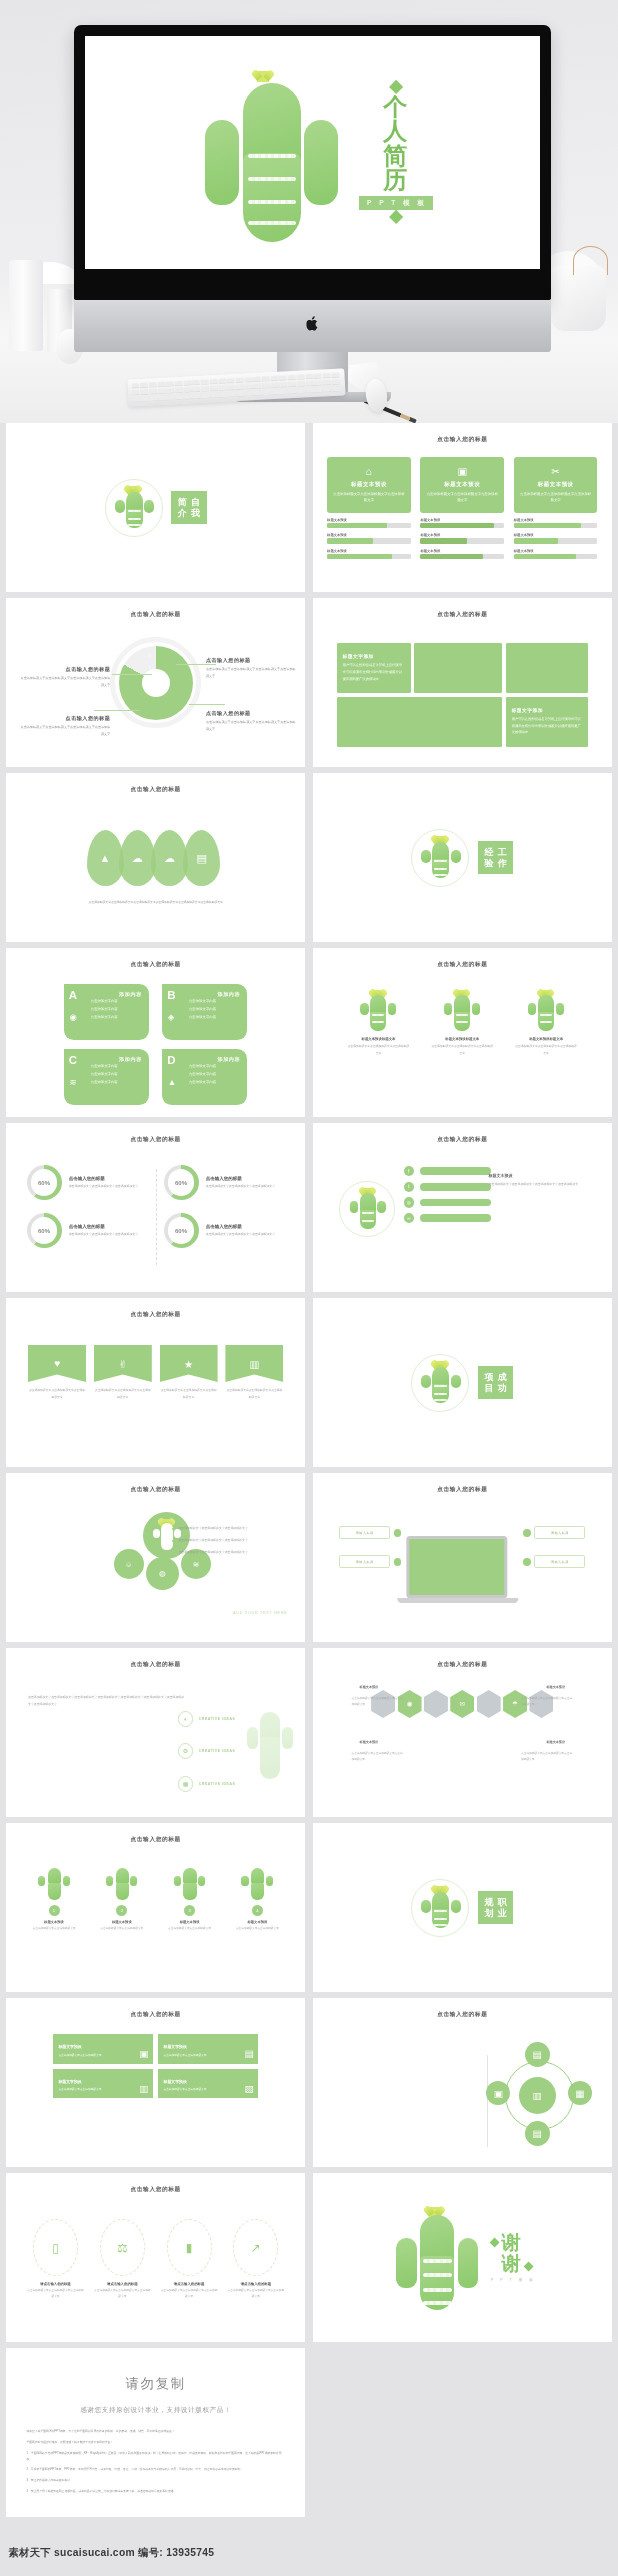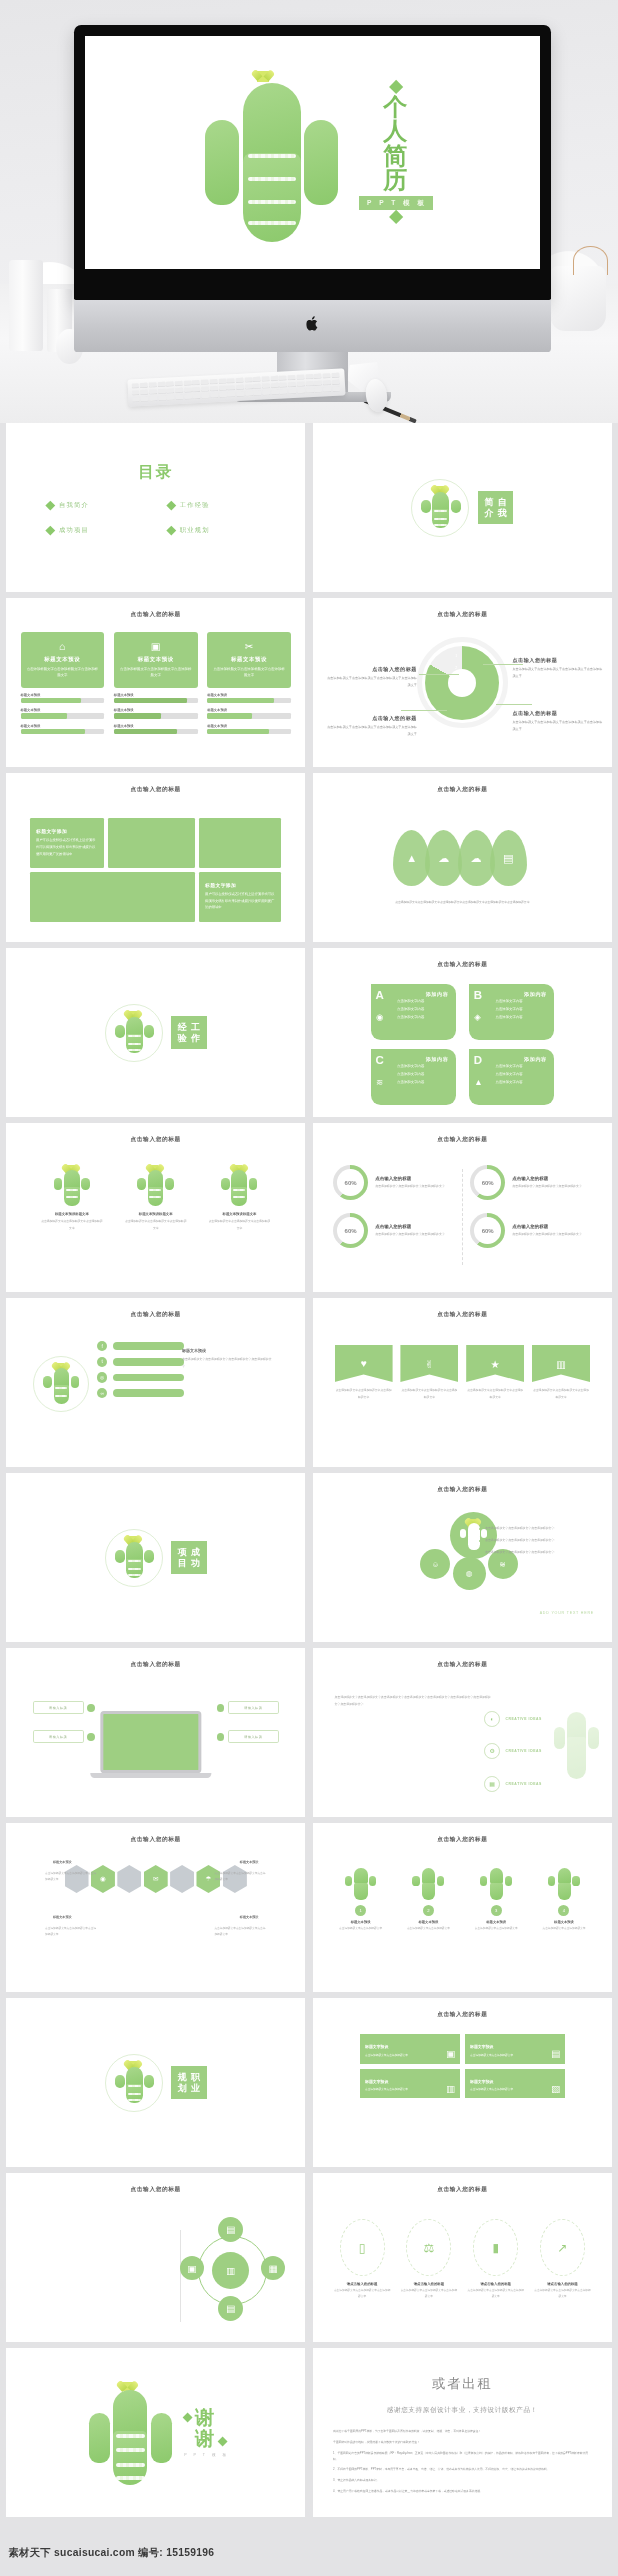--- a/index.html
+++ b/index.html
@@ -378,41 +378,20 @@
         <i style="left: 178px; top: 18px;"></i>
         <i style="left: 186px; top: 18px;"></i>
         <i style="left: 195px; top: 18px;"></i>
         <i style="left: 204px; top: 18px;"></i>
       </div>
     <div class="mouse"></div>
   </div>
 
   <div class="grid">
 
-    <div class="slide">
-      <div class="toc-h">目录</div>
-      <div class="toc-grid">
-        <div class="toc-i">
-            <span class="dm"></span>
-            <span>自我简介</span>
-          </div>
-        <div class="toc-i">
-            <span class="dm"></span>
-            <span>工作经验</span>
-          </div>
-        <div class="toc-i">
-            <span class="dm"></span>
-            <span>成功项目</span>
-          </div>
-        <div class="toc-i">
-            <span class="dm"></span>
-            <span>职业规划</span>
-          </div>
-      </div>
-    </div>
 
     <div class="slide">
       <div class="div-wrap">
         <div class="div-circle">
           <div class="cactus" style="width:45px;height:45px;">
             <div class="heart" style="left:18px;top:1.2px;width:7.8px;height:7.2px;"></div>
             <div class="body" style="left:14.5px;top:6.6px;width:17px;height:22px;border-radius:8.5px 8.5px 3.6px 3.6px;"></div>
             <div class="body" style="left:3.6px;top:15px;width:9.7px;height:13.3px;border-radius:4.8px;"></div>
             <div class="body" style="left:33px;top:15px;width:9.7px;height:13.3px;border-radius:4.8px;"></div>
             <div class="body" style="left:14.5px;top:24px;width:17px;height:19.3px;border-radius:2.4px 2.4px 7.8px 7.8px;"></div>
@@ -1038,29 +1017,29 @@
                 <span class="cv-diamond" style="width:7.2px;height:7.2px;margin-bottom:3.6px;"></span>
               </div>
             </div>
           </div>
           <div class="thx-ppt">P P T 模 板</div>
         </div>
       </div>
     </div>
 
     <div class="slide">
-      <div class="cr-h">或者出租</div>
+      <div class="cr-h">请勿复制</div>
       <div class="cr-s">感谢您支持原创设计事业，支持设计版权产品！</div>
       <div class="cr-b">
         <p>感谢您下载千图网原创PPT模版，为了您和千图网以及原创作者的利益，请勿复制、传播、销售，否则将承担法律责任！</p>
         <p>千图网将对作品进行维权，按照传播下载次数的十倍进行索取赔偿金！</p>
         <p>1、千图网网站出售的PPT模版是免版税映照（RF：Royalty-free）正版受《中华人民共和国著作权法》和《世界版权公约》的保护，作品的所有权、版权和著作权归千图网所有，您下载的是PPT模版素材使用权。</p>
         <p>2、不得将千图网的PPT模版、PPT素材，本身用于再出售，或者出租、出借、转让、分销、发布或者作为礼物供他人使用，不得转授权、出卖、转让本协议或本协议中的权利。</p>
         <p>3、禁止把作品纳入商标或服务标记。</p>
         <p>4、禁止用户用下载格式在网上传播作品，或者作品可以让第三方单独付费或享免费下载，或通过移动电话服务系统传播。</p>
       </div>
     </div>
 
   </div>
 
-  <div class="wm">素材天下 sucaisucai.com 编号: 15159196</div>
+  <div class="wm">素材天下 sucaisucai.com 编号: 13935745</div>
 </div>
 
 
 </body></html>

